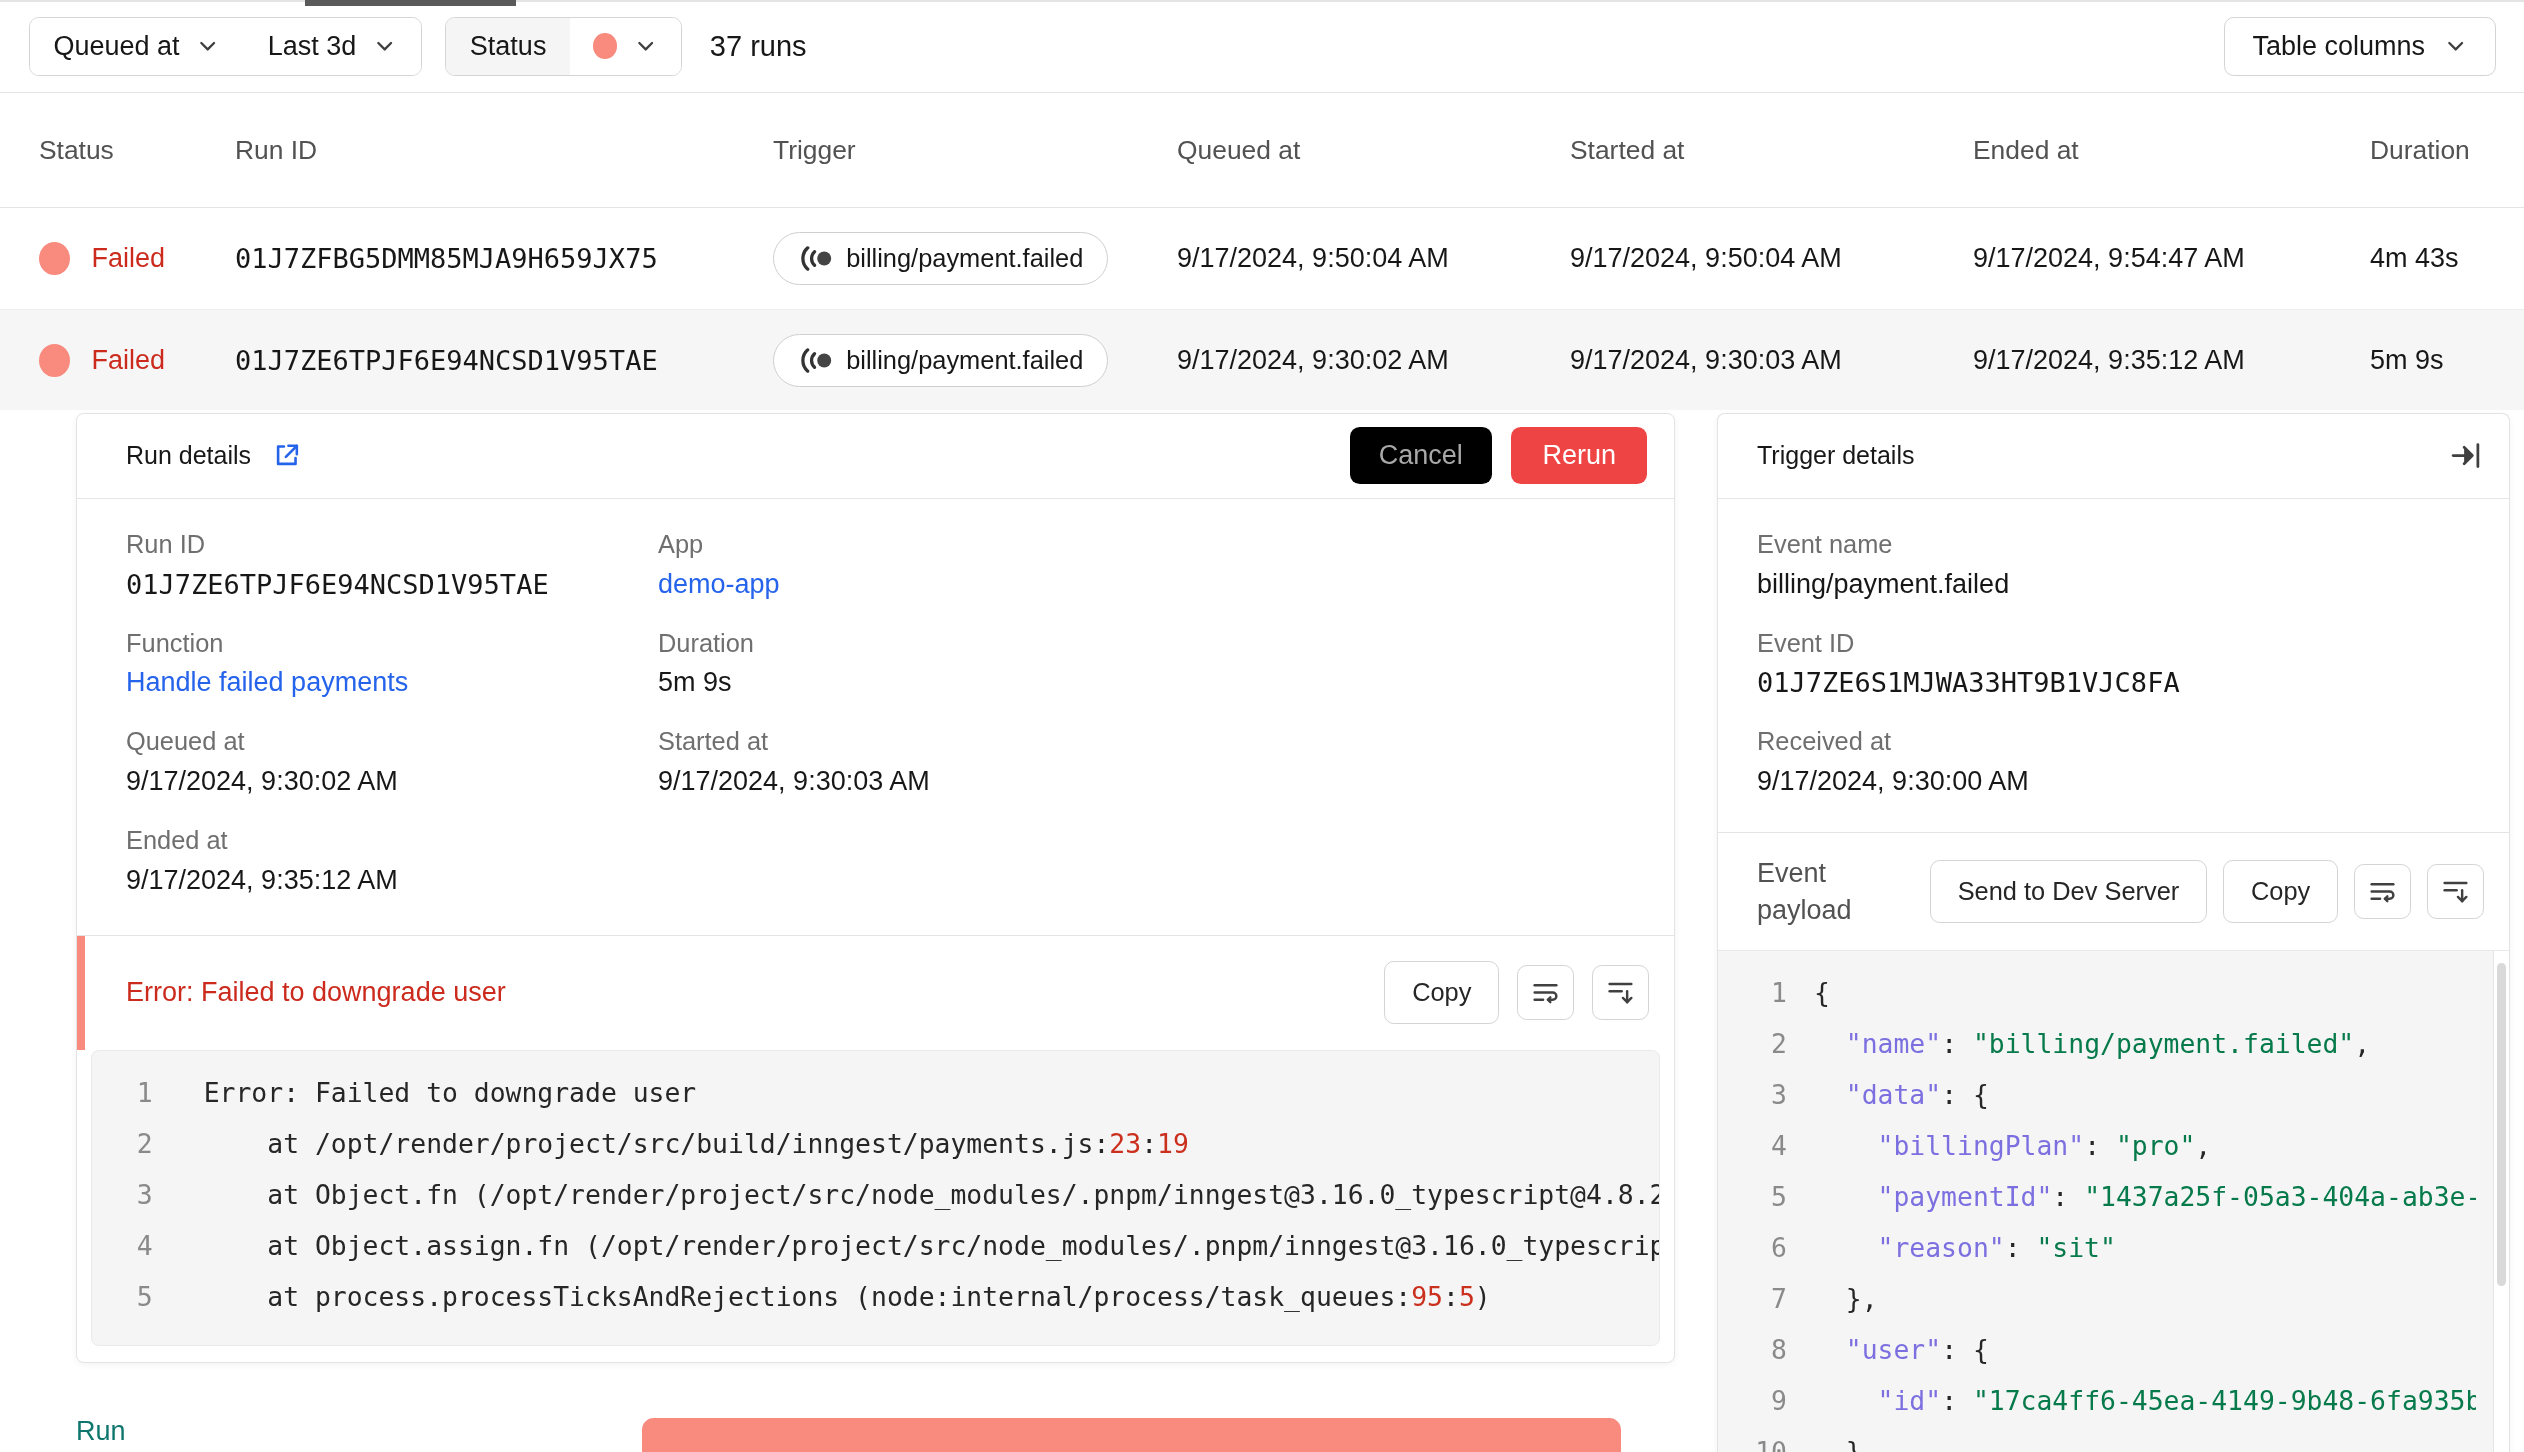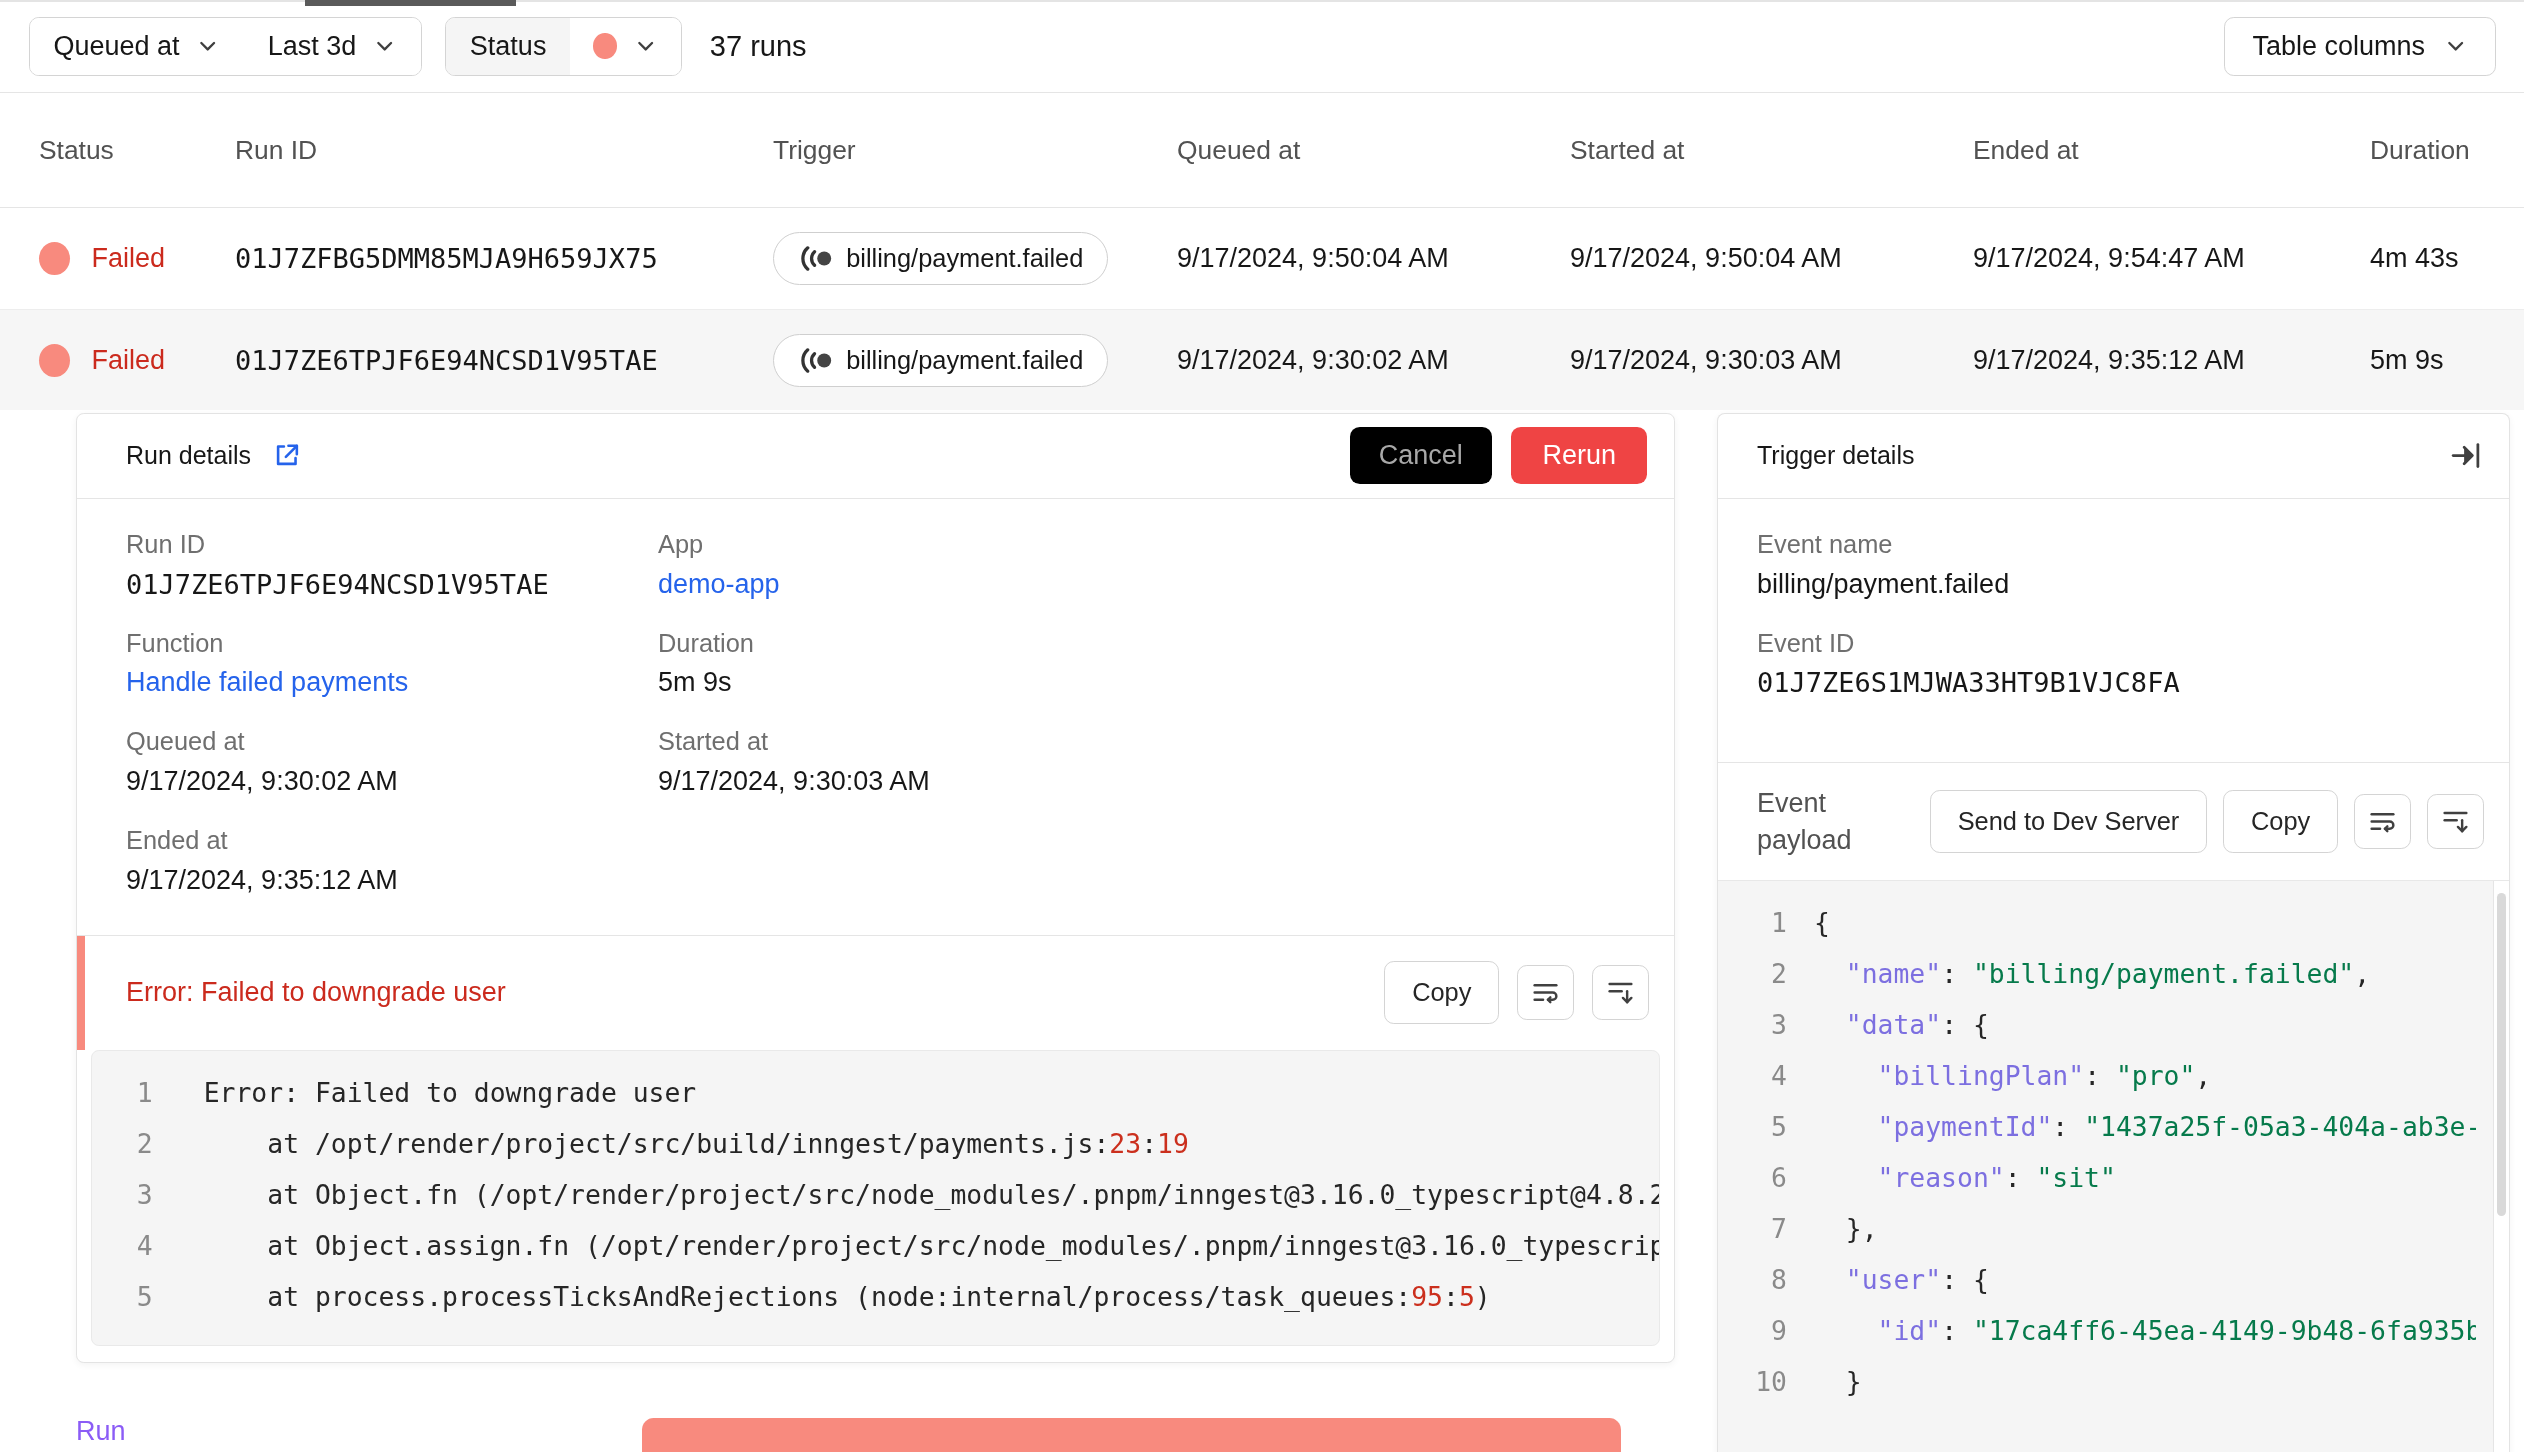--- a/index.html
+++ b/index.html
@@ -64,21 +64,21 @@
   .code-block { margin:0 13.7px 15.7px; background:#f5f5f5; border:1px solid #e9e9e9; border-radius:7.8px; padding:15.7px 0 23.5px; overflow:hidden; }
   .code-line { display:flex; height:51px; align-items:center; overflow:hidden; }
   .code-line .ln { width:61px; text-align:right; margin-right:51px; color:#8a8a8a; flex:none; font-size:26.4px; font-family:"DejaVu Sans Mono","Liberation Mono",monospace; }
   .code-text { white-space:pre; font-size:26.4px; font-family:"DejaVu Sans Mono","Liberation Mono",monospace; color:#262626; overflow:hidden; flex:1; }
   .code-text .p { color:#262626; }
   .code-text .r { color:#cb2f1d; }
   .code-text .k { color:#7c6fe0; }
   .code-text .s { color:#067a4b; }
 
   
-  .timeline-run-label { position:absolute; left:76px; top:1006px; font-size:27px; color:#8b5cf6; }
+  .timeline-run-label { position:absolute; left:76px; top:1006px; font-size:27px; color:#0f766e; }
   .timeline-bar { position:absolute; left:642px; top:1008px; width:979px; height:61px; border-radius:11.7px; background:#f88a7e; cursor:pointer; }
 
   
   .trigger-fields { padding:31px 39px 35px; border-bottom:1px solid #e5e5e5; flex:none; }
   .payload-header { display:flex; align-items:center; gap:15.7px; padding:21.5px 19.6px 21.5px 39px; flex:none; }
   .payload-label { width:157px; font-size:27px; line-height:37px; color:#525252; flex:none; }
   .payload-code { position:relative; background:#f5f5f5; border-top:1px solid #e8e8e8; flex:1; padding:15.7px 17.6px 0 0; overflow:hidden; }
   .payload-code .ln { width:69px; margin-right:27px; }
   .payload-scrollbar { position:absolute; right:0; top:0; bottom:0; width:15.7px; background:#fff; border-left:1px solid #e5e5e5; }
   .payload-scroll-thumb { position:absolute; right:2.9px; top:11.7px; width:8.8px; height:323px; border-radius:4.9px; background:#d9d9d9; cursor:pointer; }
@@ -286,20 +286,24 @@
 
     <div class="trigger-fields">
       <div class="field">
         <div class="field-label">Event name</div>
         <div class="field-value">billing/payment.failed</div>
       </div>
       <div class="field">
         <div class="field-label">Event ID</div>
         <div class="field-value mono">01J7ZE6S1MJWA33HT9B1VJC8FA</div>
       </div>
+      <div class="field" style="margin-bottom:0">
+        <div class="field-label">Received at</div>
+        <div class="field-value">9/17/2024, 9:30:00 AM</div>
+      </div>
     </div>
 
     <div class="payload-header">
       <div class="payload-label">Event payload</div>
       <button class="btn btn-outline">Send to Dev Server</button>
       <button class="btn btn-outline">Copy</button>
       <button class="btn btn-icon">
         <svg width="29" height="29" viewBox="0 0 24 24" fill="none" stroke="#404040" stroke-width="2" stroke-linecap="round" stroke-linejoin="round">
             <path d="M3 6h18"></path>
             <path d="M3 12h15a3 3 0 1 1 0 6h-4"></path>

